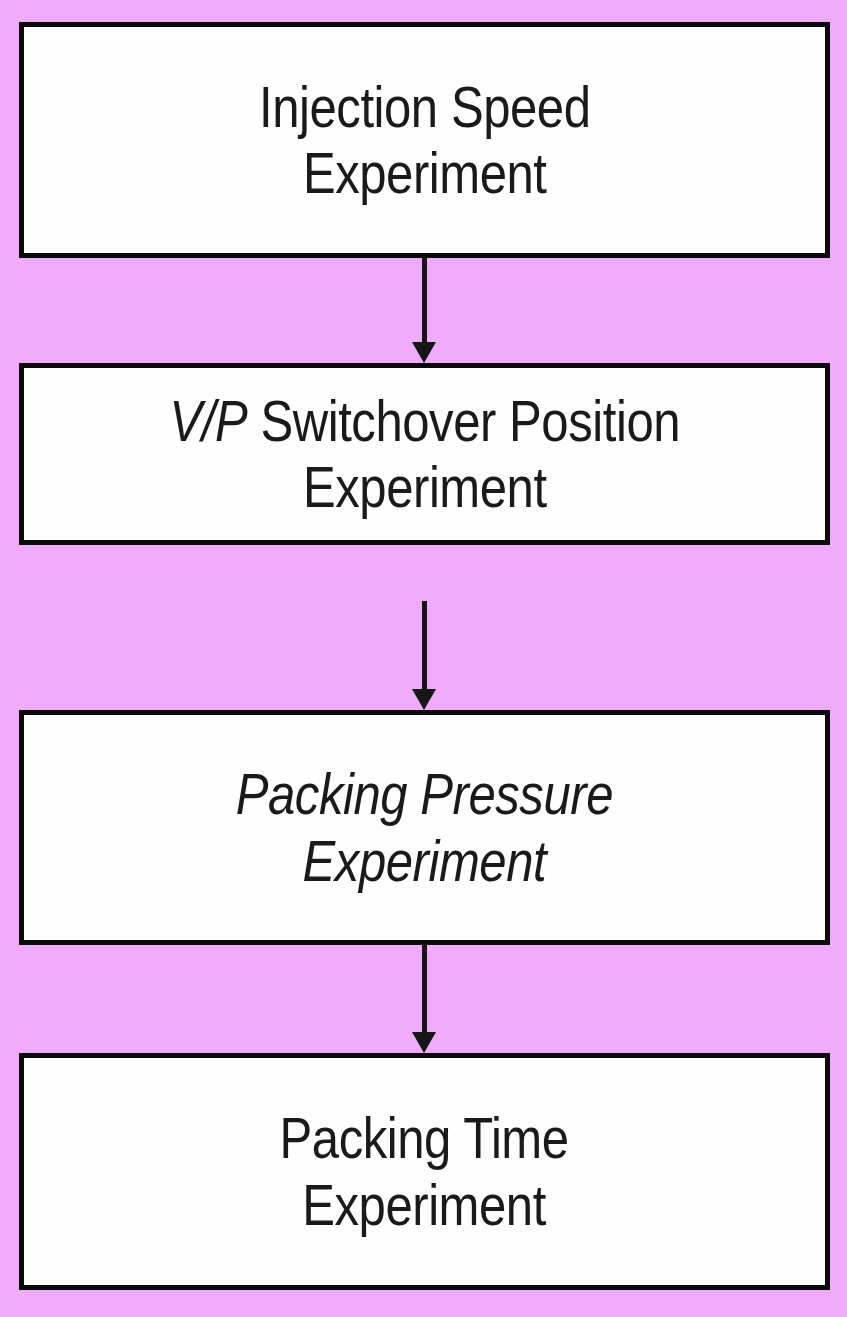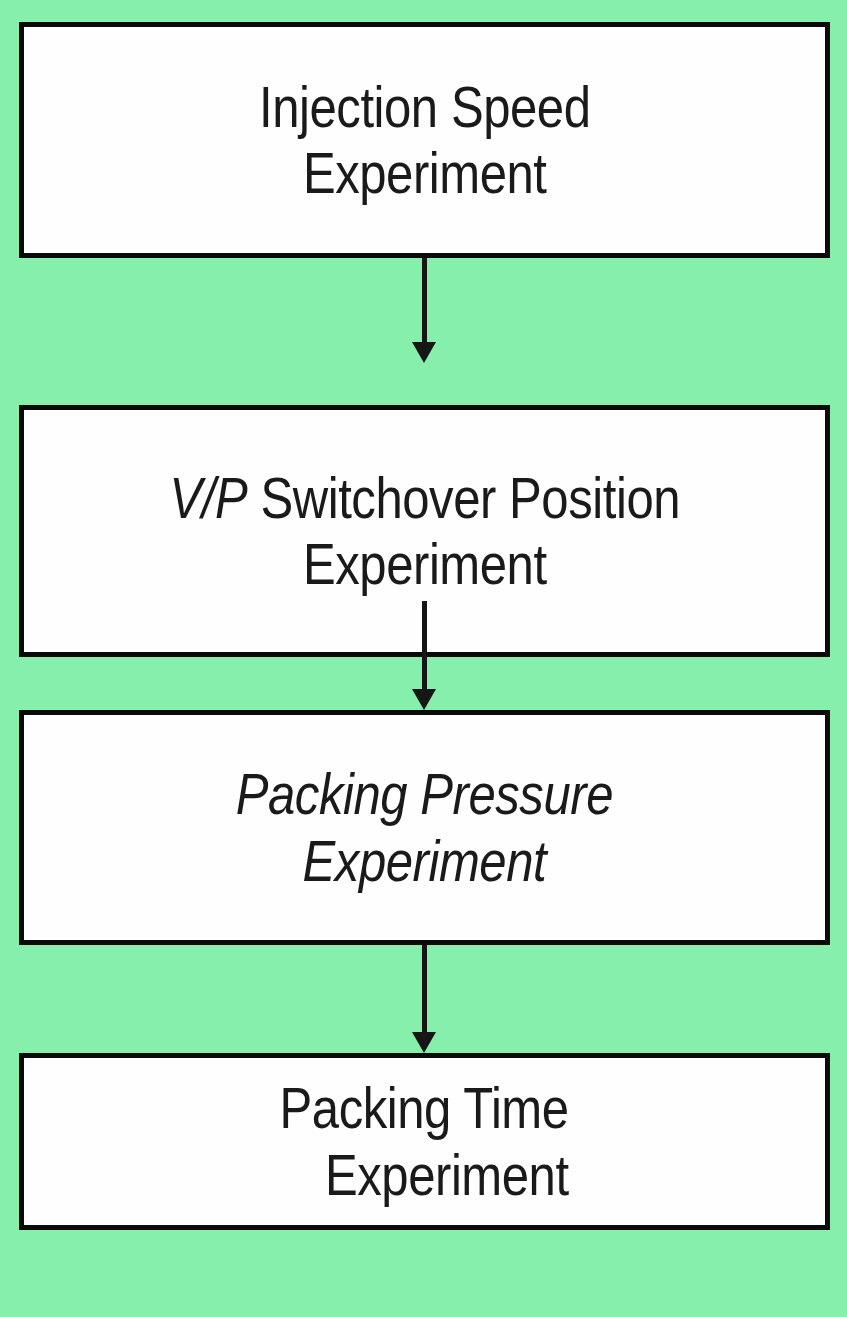--- a/index.html
+++ b/index.html
@@ -7,21 +7,21 @@
     padding: 0;
     background: #ffffff;
   }
   body {
     font-family: "Liberation Sans", "DejaVu Sans", sans-serif;
   }
   #canvas {
     position: relative;
     width: 847px;
     height: 1317px;
-    background: #86efac;
+    background: #f0abfc;
     overflow: hidden;
   }
   .flow-box {
     position: absolute;
     left: 19px;
     width: 811px;
     box-sizing: border-box;
     border: 5px solid #0a0a0a;
     background: #fefefe;
     display: flex;
@@ -37,23 +37,23 @@
     letter-spacing: -0.5px;
     transform: scaleX(0.86);
     transform-origin: center center;
     white-space: pre-line;
     font-weight: 400;
   }
   .box-label .ital {
     font-style: italic;
   }
   #box-1 { top: 22px;   height: 236px; }
-  #box-2 { top: 363px;  height: 252px; margin-top: 42px; }
+  #box-2 { top: 363px;  height: 182px; }
   #box-3 { top: 710px;  height: 235px; font-style: italic; }
-  #box-4 { top: 1053px; height: 177px; text-align: right; }
+  #box-4 { top: 1053px; height: 237px; }
 
   .connector {
     position: absolute;
     left: 422px;
     width: 5px;
   }
   .connector .shaft {
     position: absolute;
     left: 0;
     top: 0;

